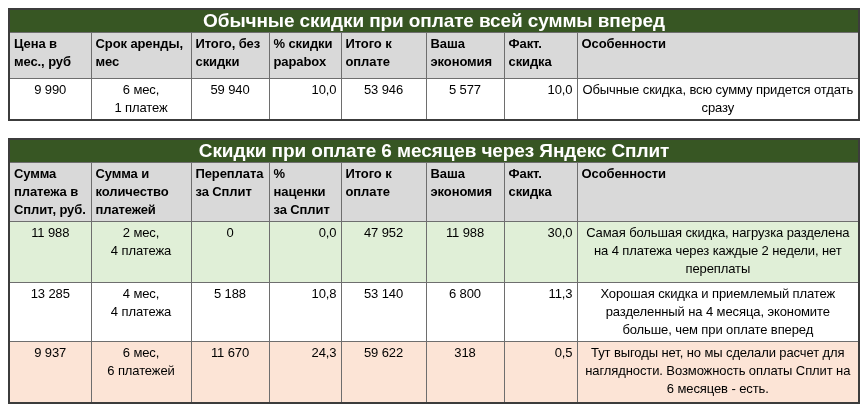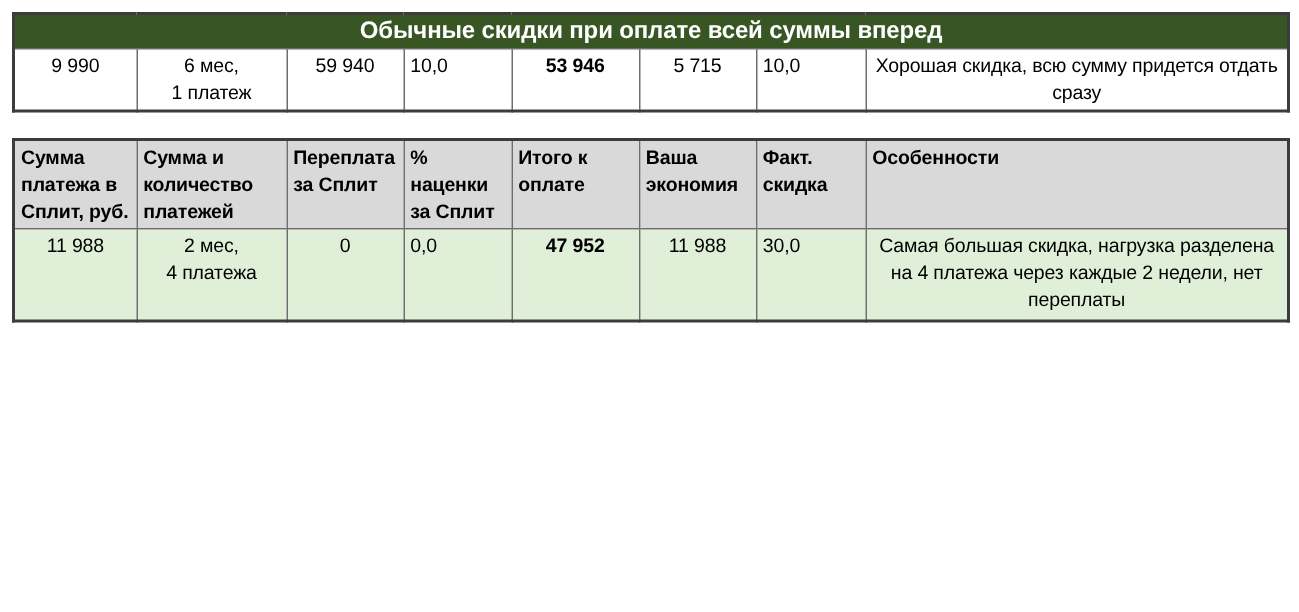--- a/index.html
+++ b/index.html
@@ -27,32 +27,32 @@
     overflow: hidden;
     white-space: pre-line;
   }
   td.title-cell {
     background: var(--title-bg, #375623);
     color: var(--title-text, #ffffff);
     font-weight: bold;
     text-align: center;
     vertical-align: middle;
     padding: 1px 4px;
-    font-size: 16px;
+    font-size: 19px;
     white-space: nowrap;
   }
   tr.head-row th {
     background: var(--header-bg, #d9d9d9);
     font-weight: bold;
     text-align: left;
   }
-  .ac { text-align: left; }
+  .ac { text-align: right; }
   .ar { text-align: center; }
   .al { text-align: center; }
-  .bold { font-weight: bold; }
+  .bold { font-weight: normal; }
   tr.bg-green  td { background: var(--row-green,  #e0efd7); margin-top: 19px; }
   tr.bg-white  td { background: var(--row-white,  #ffffff); }
   tr.bg-salmon td { background: var(--row-salmon, #fce4d6); }
   .t1-title, .t2-title { height: 21px; }
   .t1-head  { height: 46px; }
   .t1-row   { height: 40px; }
   .t2-head  { height: 59px; padding-left: 12px; }
   .t2-row1  { height: 61px; }
   .t2-row2  { height: 55px; }
   .t2-row3  { height: 61px; }
@@ -71,48 +71,61 @@
         <col style="width:72px">
       <col style="width:85px">
         <col style="width:78px">
         <col style="width:73px">
         <col style="width:282px">
     </colgroup>
     <tbody>
         <tr class="t1-title">
       <td class="title-cell" colspan="8">Обычные скидки при оплате всей суммы вперед</td>
     </tr>
+    <tr class="head-row t1-head">
+      <th class="al">Цена в мес., руб</th>
+      <th class="al">Срок аренды, мес</th>
+      <th class="al">Итого, без скидки</th>
+      <th class="ac">% скидки papabox</th>
+      <th class="al">Итого к оплате</th>
+      <th class="al">Ваша экономия</th>
+      <th class="ac">Факт. скидка</th>
+      <th class="al">Особенности</th>
+    </tr>
     <tr class="bg-white t1-row">
       <td class="al">9 990</td>
       <td class="al">6 мес,
 1 платеж</td>
       <td class="ar">59 940</td>
       <td class="ac">10,0</td>
       <td class="ar bold">53 946</td>
-      <td class="ar">5 715</td>
+      <td class="ar">5 577</td>
       <td class="ac">10,0</td>
-      <td class="al">Хорошая скидка, всю сумму придется отдать сразу</td>
+      <td class="al">Обычные скидка, всю сумму придется отдать сразу</td>
     </tr>
   </tbody>
     </table>
 
   <div class="gap"></div>
 
   <table class="sheet">
     <colgroup>
       <col style="width:82px">
         <col style="width:100px">
         <col style="width:78px">
         <col style="width:72px">
       <col style="width:85px">
         <col style="width:78px">
         <col style="width:73px">
         <col style="width:282px">
     </colgroup>
     <tbody>
+        <tr class="t2-title">
+      <td class="title-cell" colspan="8">Скидки при оплате 6 месяцев через Яндекс Сплит</td>
+    </tr>
     <tr class="head-row t2-head">
       <th class="al">Сумма платежа в Сплит, руб.</th>
       <th class="al">Сумма и количество платежей</th>
       <th class="al">Переплата за Сплит</th>
       <th class="ac">% наценки за Сплит</th>
       <th class="al">Итого к оплате</th>
       <th class="al">Ваша экономия</th>
       <th class="ac">Факт. скидка</th>
       <th class="al">Особенности</th>
     </tr>
@@ -120,16 +133,38 @@
       <td class="al">11 988</td>
       <td class="al">2 мес,
 4 платежа</td>
       <td class="ar">0</td>
       <td class="ac">0,0</td>
       <td class="ar bold">47 952</td>
       <td class="ar">11 988</td>
       <td class="ac">30,0</td>
       <td class="al">Самая большая скидка, нагрузка разделена на 4 платежа через каждые 2 недели, нет переплаты</td>
     </tr>
+    <tr class="bg-white t2-row2">
+      <td class="al">13 285</td>
+      <td class="al">4 мес,
+4 платежа</td>
+      <td class="ar">5 188</td>
+      <td class="ac">10,8</td>
+      <td class="ar bold">53 140</td>
+      <td class="ar">6 800</td>
+      <td class="ac">11,3</td>
+      <td class="al">Хорошая скидка и приемлемый платеж разделенный на 4 месяца, экономите больше, чем при оплате вперед</td>
+    </tr>
+    <tr class="bg-salmon t2-row3">
+      <td class="al">9 937</td>
+      <td class="al">6 мес,
+6 платежей</td>
+      <td class="ar">11 670</td>
+      <td class="ac">24,3</td>
+      <td class="ar">59 622</td>
+      <td class="ar">318</td>
+      <td class="ac">0,5</td>
+      <td class="al">Тут выгоды нет, но мы сделали расчет для наглядности. Возможность оплаты Сплит на 6 месяцев - есть.</td>
+    </tr>
   </tbody>
     </table>
 
 </div>
 
 </body></html>

